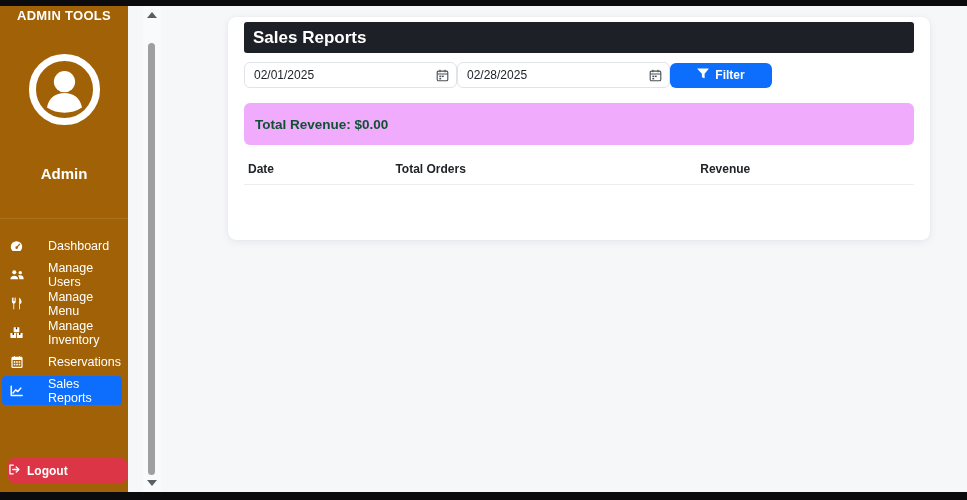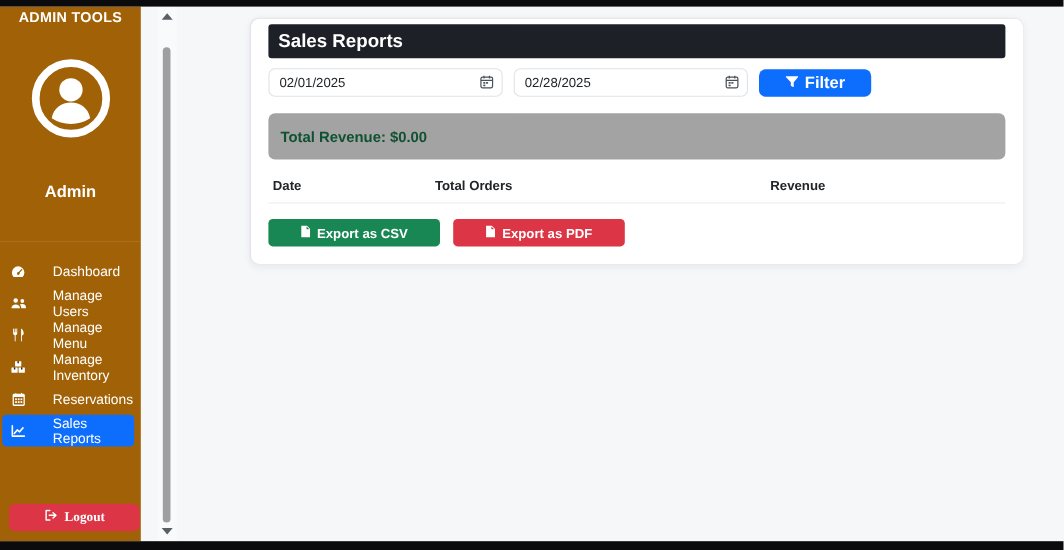--- a/index.html
+++ b/index.html
@@ -30,23 +30,23 @@
   }
   .nav-item {
     display:flex; align-items:center; gap:24px; height:29px; padding-left:7px;
     color:#fff; font-size:12.5px; cursor:pointer; border-radius:4px;
   }
   .nav-item .ic { width:15px; display:flex; justify-content:center; align-items:center; flex:0 0 15px; }
   .nav-item.active { background:#0d6efd; }
   .logout-btn {
     position:absolute; left:8px; bottom:9px; width:119px; height:25px;
     background:#dc3545; border:none; border-radius:6px; color:#fff;
-    font-family:Liberation Serif, serif;
+    font-family:Liberation Sans, sans-serif;
     font-size:12px; font-weight:bold; display:flex; align-items:center;
-    justify-content:center; gap:6px; cursor:pointer;
+    justify-content:flex-start; gap:6px; cursor:pointer;
   }
 
   
   .scrollbar {
     position:absolute; left:143px; top:6px; width:18px; height:486px;
     background:#f9fafb; z-index:2;
   }
   .sb-arrow { position:absolute; left:4px; width:0; height:0; border-left:5px solid transparent; border-right:5px solid transparent; }
   .sb-up { top:6px; border-bottom:6px solid #5a5f66; }
   .sb-down { bottom:6px; border-top:6px solid #5a5f66; }
@@ -60,36 +60,36 @@
   .card {
     position:absolute; left:67px; top:11px; width:702px; height:223px;
     background:#ffffff; border-radius:8px;
     box-shadow:0 2px 8px rgba(25,30,50,.07), 0 0 1px rgba(0,0,0,.08);
     padding:5px 16px 16px 16px;
   }
   .card-header {
     background:#1d2127; height:31px; border-radius:3px; color:#fff;
     font-size:17px; font-weight:bold; line-height:31px; padding-left:9px;
   }
-  .filter-row { display:flex; gap:10px; margin-top:9px; align-items:center; }
+  .filter-row { display:flex; margin-top:9px; align-items:center; }
   .date-field { position:relative; width:213px; height:26px; }
   .date-field input {
     width:100%; height:26px; border:1px solid #e0e3e7; border-radius:6px;
     padding:0 28px 0 9px; font-size:12px; color:#212529; background:#fff;
     font-family:"Liberation Sans", sans-serif; outline:none;
   }
   .date-field .cal-ic { position:absolute; right:8px; top:6px; }
   .filter-btn {
     width:102px; height:25px; background:#0d6efd; border:none; border-radius:6px;
-    color:#fff; font-size:15px; font-weight:bold; display:flex; align-items:center;
+    color:#fff; font-size:12px; font-weight:bold; display:flex; align-items:center;
     justify-content:center; gap:6px; cursor:pointer;
     font-family:"Liberation Sans", sans-serif;
   }
   .alert-success {
-    margin-top:15px; background:#a3a3a3; color:#0f5132; border-radius:6px;
+    margin-top:15px; background:#f0abfc; color:#0f5132; border-radius:6px;
     height:42px; display:flex; align-items:center; padding-left:11px;
     font-size:13.5px; font-weight:bold;
   }
   table.report { width:100%; border-collapse:collapse; margin-top:8px; }
   table.report th {
     text-align:left; font-size:12px; font-weight:bold; color:#212529;
     padding:9px 4px 8px 4px; border-bottom:1px solid #eceef1;
   }
   th.c1 { width:22%; } th.c2 { width:45.5%; } th.c3 { width:32.5%; }
   .export-row { display:flex; gap:12px; margin-top:14px; }
@@ -256,33 +256,15 @@
       <thead>
         <tr>
           <th class="c1">Date</th>
           <th class="c2">Total Orders</th>
           <th class="c3">Revenue</th>
         </tr>
       </thead>
       <tbody></tbody>
     </table>
 
-    <div class="export-row">
-      <button class="export-btn export-csv">
-        <span>
-          <svg width="9" height="11" viewBox="0 0 10 12" fill="#ffffff">
-            <path fill-rule="evenodd" d="M1 0h5.6L10 3.4V12H1zm5.3 1v2.8h2.8z"></path>
-          </svg>
-        </span>
-        <span>Export as CSV</span>
-      </button>
-      <button class="export-btn export-pdf">
-        <span>
-          <svg width="9" height="11" viewBox="0 0 10 12" fill="#ffffff">
-            <path fill-rule="evenodd" d="M1 0h5.6L10 3.4V12H1zm5.3 1v2.8h2.8z"></path>
-          </svg>
-        </span>
-        <span>Export as PDF</span>
-      </button>
-    </div>
 
   </section>
 </main>
 
 </body></html>

